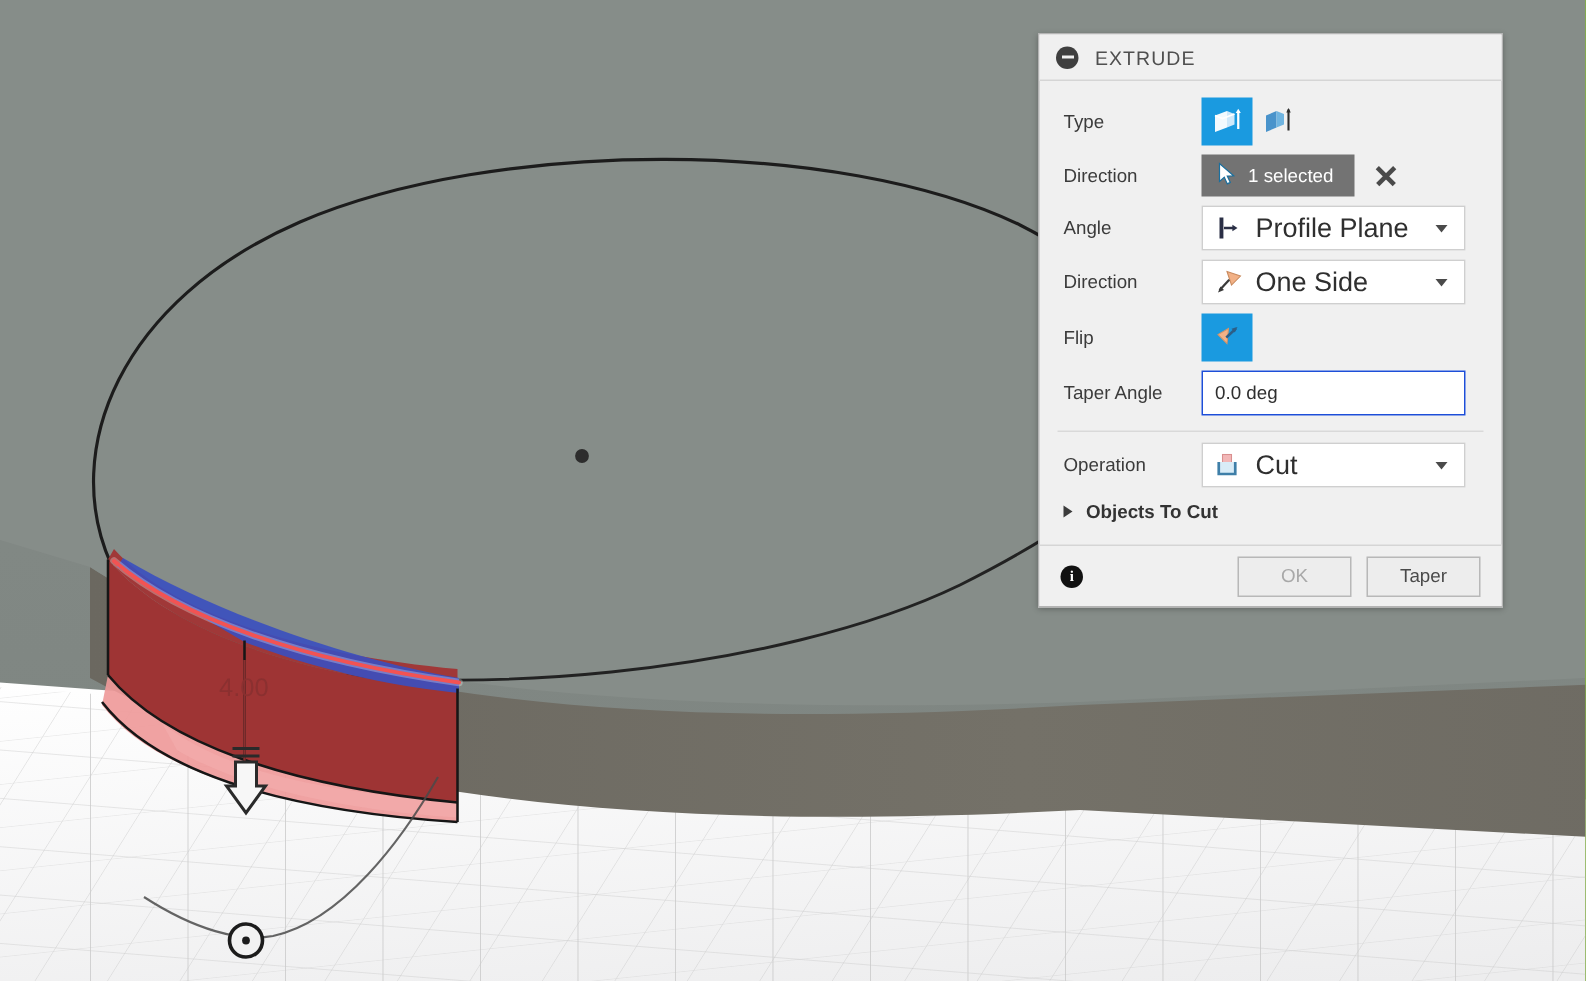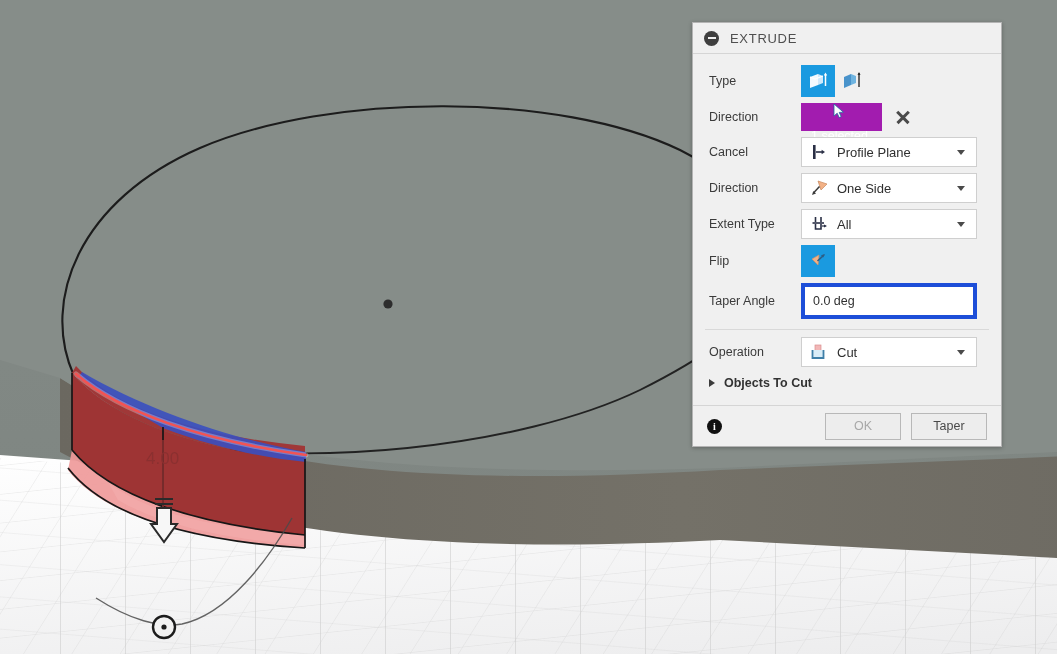--- a/index.html
+++ b/index.html
@@ -39,41 +39,41 @@
 
   
   .icon-btn{
     width:34px;height:32px;display:flex;align-items:center;justify-content:center;
     background:transparent;border:none;cursor:pointer;
   }
   .icon-btn.sel{background:#1a9ae0;}
 
   
   .sel-btn{
-    height:28px;background:#a21caf;color:#fff;border:none;cursor:pointer;
-    display:flex;align-items:center;gap:7px;padding:0 14px 0 10px;font-size:12.5px;flex-direction:column;
+    height:28px;background:#737373;color:#fff;border:none;cursor:pointer;
+    display:flex;align-items:center;gap:7px;padding:0 14px 0 10px;font-size:12.5px;
   }
   .clear-x{
     margin-left:12px;width:18px;height:18px;cursor:pointer;position:relative;flex:0 0 auto;
   }
   .clear-x:before,.clear-x:after{
     content:"";position:absolute;left:1px;top:8px;width:16px;height:2.6px;background:#4a4a4a;
   }
   .clear-x:before{transform:rotate(45deg);} .clear-x:after{transform:rotate(-45deg);}
 
   
   .dd{
     height:28px;flex:1;background:#fff;border:1px solid #cfcfcf;cursor:pointer;
-    display:flex;align-items:center;padding:0 6px 0 8px;font-size:13px;color:#2f2f2f;
+    display:flex;align-items:center;padding:0 6px 0 8px;font-size:18px;color:#2f2f2f;
   }
   .dd .dd-ico{width:20px;height:20px;flex:0 0 20px;display:flex;align-items:center;justify-content:center;margin-right:7px;}
   .dd .dd-txt{flex:1;}
   .caret{width:0;height:0;border-left:4.5px solid transparent;border-right:4.5px solid transparent;border-top:5px solid #4a4a4a;margin-right:5px;}
   .txtfield{
-    height:28px;flex:1;background:#fff;border:4px solid #1d4ed8;
+    height:28px;flex:1;background:#fff;border:1px solid #1d4ed8;
     display:flex;align-items:center;padding:0 8px;font-size:12.5px;color:#2f2f2f;cursor:text;
   }
 
   .divider{height:1px;background:#d9d9d9;margin:7px 12px 4px 12px;}
 
   .expander{display:flex;align-items:center;gap:9px;padding:6px 14px 9px 16px;cursor:pointer;}
   .tri{width:0;height:0;border-top:4.5px solid transparent;border-bottom:4.5px solid transparent;border-left:6.5px solid #3b3b3b;}
   .expander-label{font-size:12.5px;font-weight:bold;color:#333;}
 
   .dlg-foot{
@@ -245,21 +245,21 @@
               <path d="M2 1 L2 13 L5.2 10.2 L7.2 14.6 L9.2 13.6 L7.2 9.4 L11.4 9.2 Z" fill="#ffffff" stroke="#1a6f9e" stroke-width="0.8"></path>
             </svg>
           </span>
           <span>1 selected</span>
         </div>
         <span class="clear-x"></span>
       </div>
     </div>
 
     <div class="row">
-      <div class="row-label">Cancel</div>
+      <div class="row-label">Angle</div>
       <div class="row-ctl">
         <div class="dd">
           <span class="dd-ico">
             <svg width="18" height="16" viewBox="0 0 18 16">
               <rect x="2" y="1" width="2.6" height="14" fill="#2a2f45"></rect>
               <line x1="5" y1="8" x2="12" y2="8" stroke="#2a2f45" stroke-width="1.6"></line>
               <polygon points="14,8 10.6,5.8 10.6,10.2" fill="#2a2f45"></polygon>
             </svg>
           </span>
           <span class="dd-txt">Profile Plane</span>
@@ -278,39 +278,20 @@
               <line x1="9.5" y1="7.5" x2="3" y2="14.5" stroke="#3a3a3a" stroke-width="1.5"></line>
               <polygon points="2,16 6,14.4 3.6,12" fill="#3a3a3a"></polygon>
             </svg>
           </span>
           <span class="dd-txt">One Side</span>
           <span class="caret"></span>
         </div>
       </div>
     </div>
 
-    <div class="row">
-      <div class="row-label">Extent Type</div>
-      <div class="row-ctl">
-        <div class="dd">
-          <span class="dd-ico">
-            <svg width="20" height="18" viewBox="0 0 20 18">
-              <line x1="5.5" y1="2" x2="5.5" y2="7" stroke="#2a2f45" stroke-width="1.6"></line>
-              <line x1="11" y1="2" x2="11" y2="7" stroke="#2a2f45" stroke-width="1.6"></line>
-              <line x1="2.5" y1="8" x2="14" y2="8" stroke="#2a2f45" stroke-width="1.6"></line>
-              <path d="M5.5 9 L5.5 14 L11 14 L11 9" fill="none" stroke="#2a2f45" stroke-width="1.6"></path>
-              <line x1="12" y1="11" x2="15.5" y2="11" stroke="#2a2f45" stroke-width="1.2"></line>
-              <polygon points="17,11 14,9.5 14,12.5" fill="#2a2f45"></polygon>
-            </svg>
-          </span>
-          <span class="dd-txt">All</span>
-          <span class="caret"></span>
-        </div>
-      </div>
-    </div>
 
     <div class="row">
       <div class="row-label">Flip</div>
       <div class="row-ctl">
         <div class="icon-btn sel">
           <svg width="22" height="20" viewBox="0 0 22 20">
             <path d="M12 4 L5 8 L11 14 Z" fill="#f2b186" stroke="#d49468" stroke-width="0.7"></path>
             <line x1="10.5" y1="10" x2="17" y2="4" stroke="#2d5e86" stroke-width="1.6"></line>
             <polygon points="18,3 14,4.2 16.2,6.6" fill="#2d5e86"></polygon>
           </svg>

